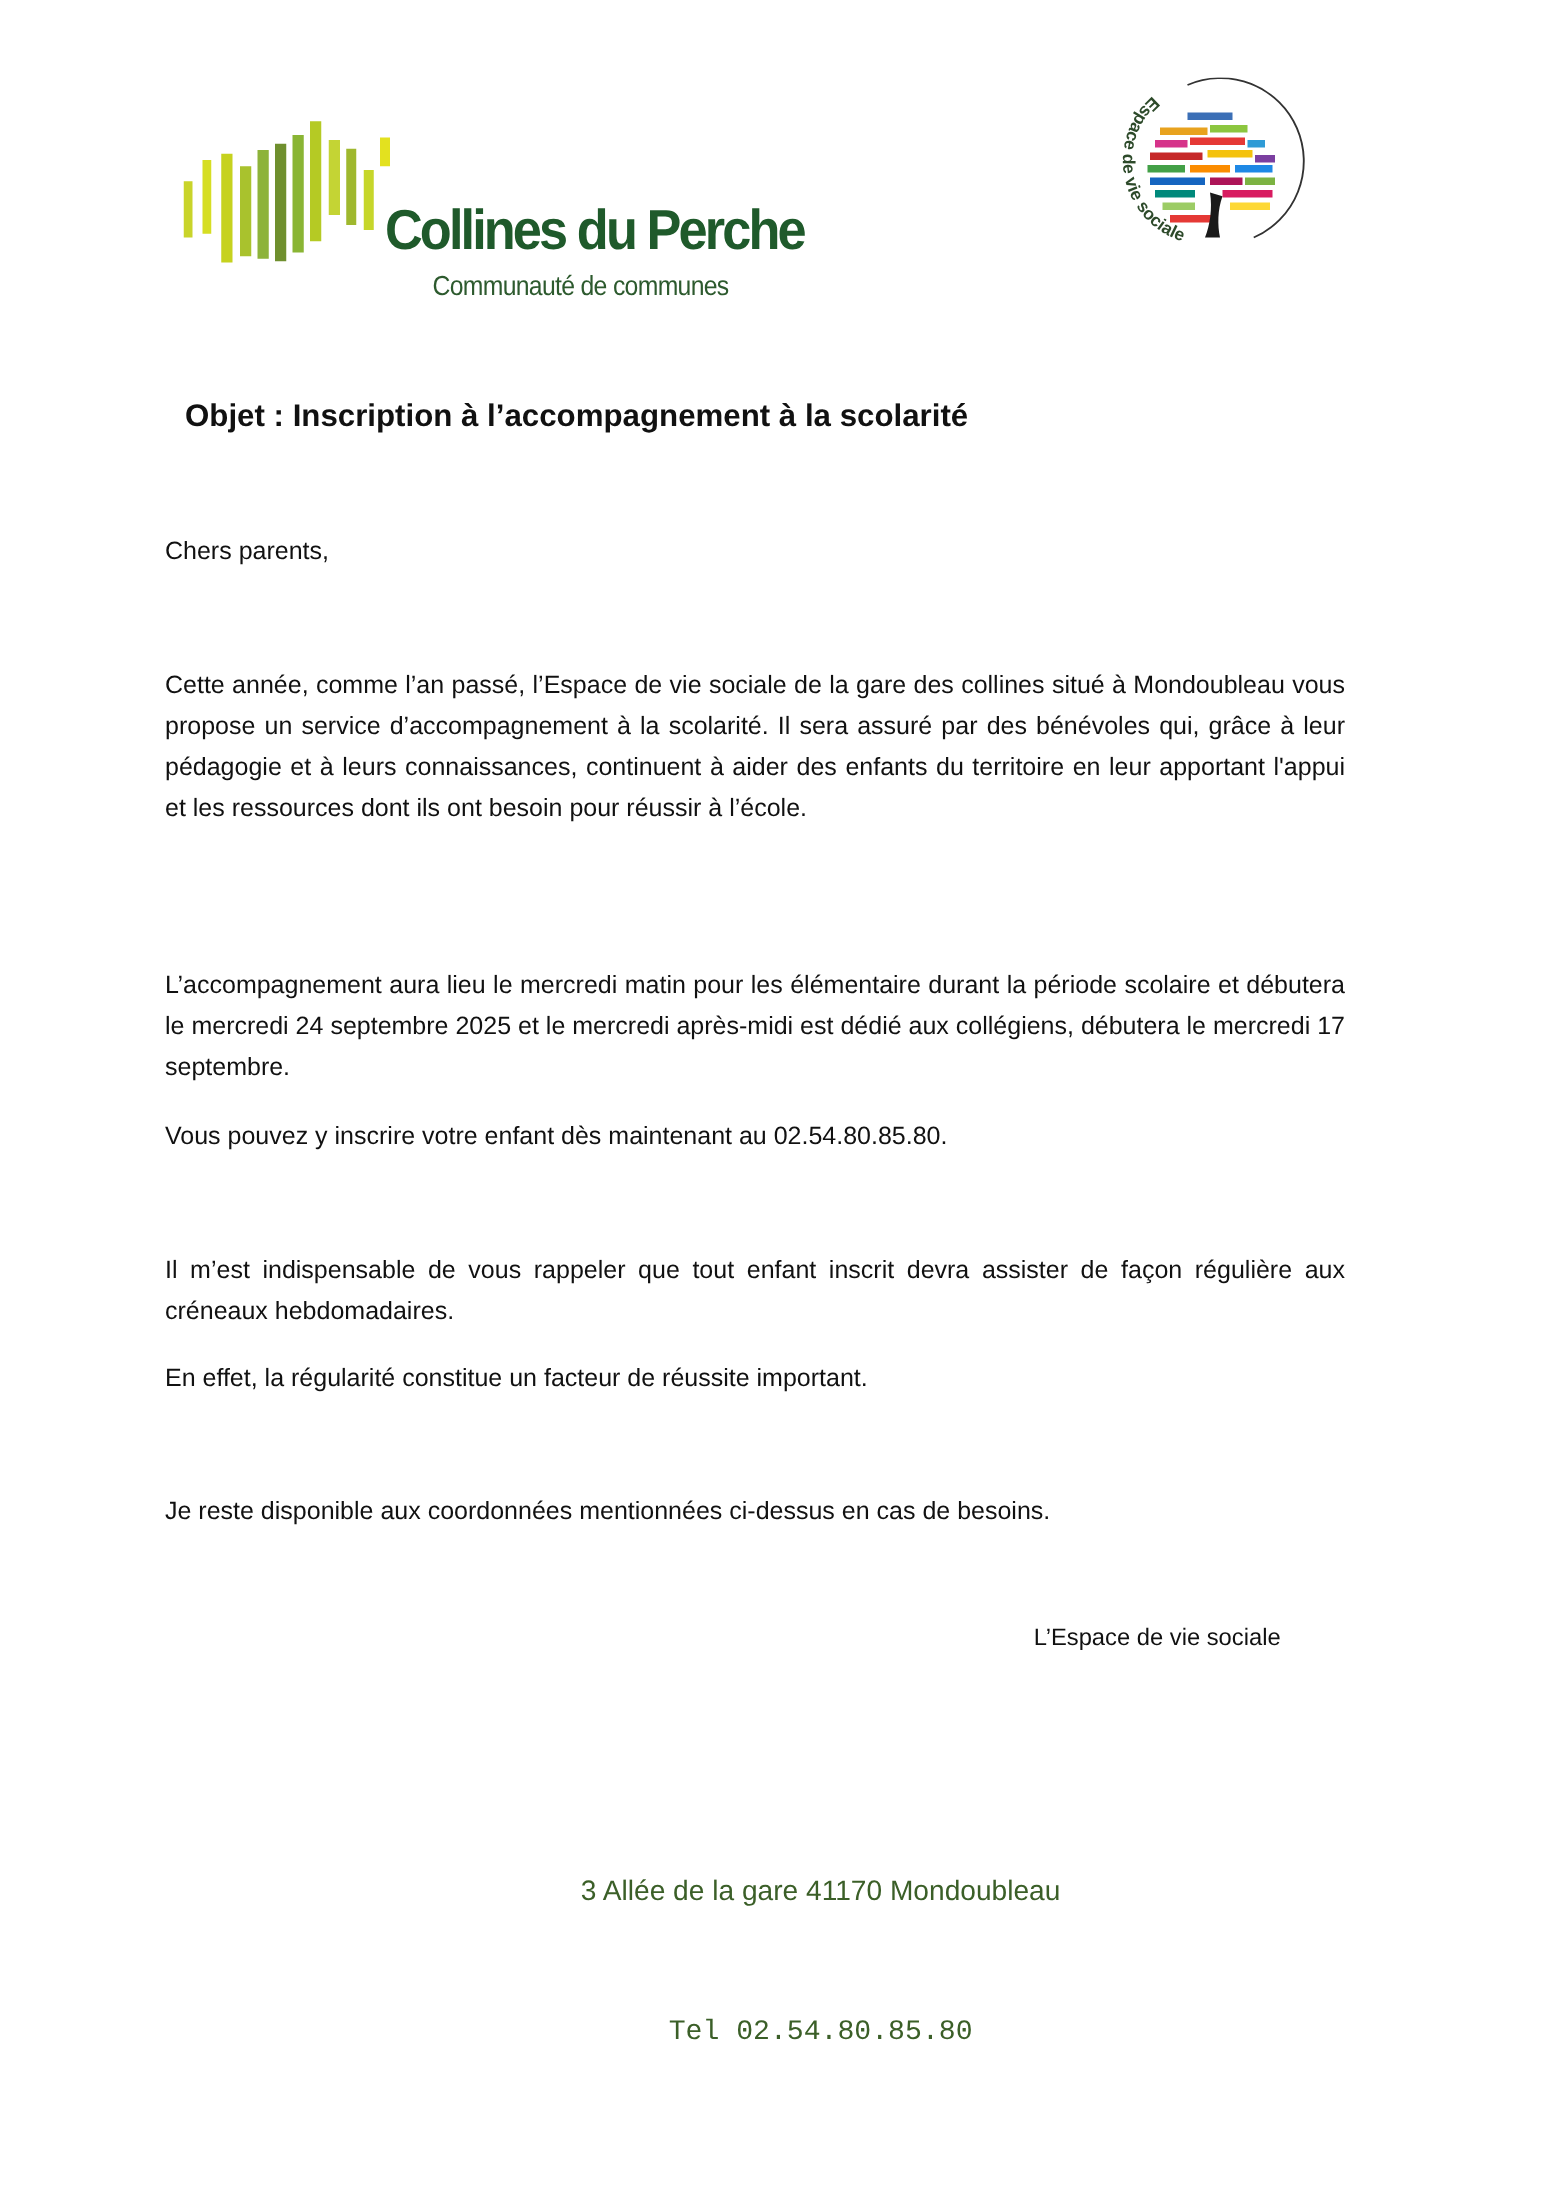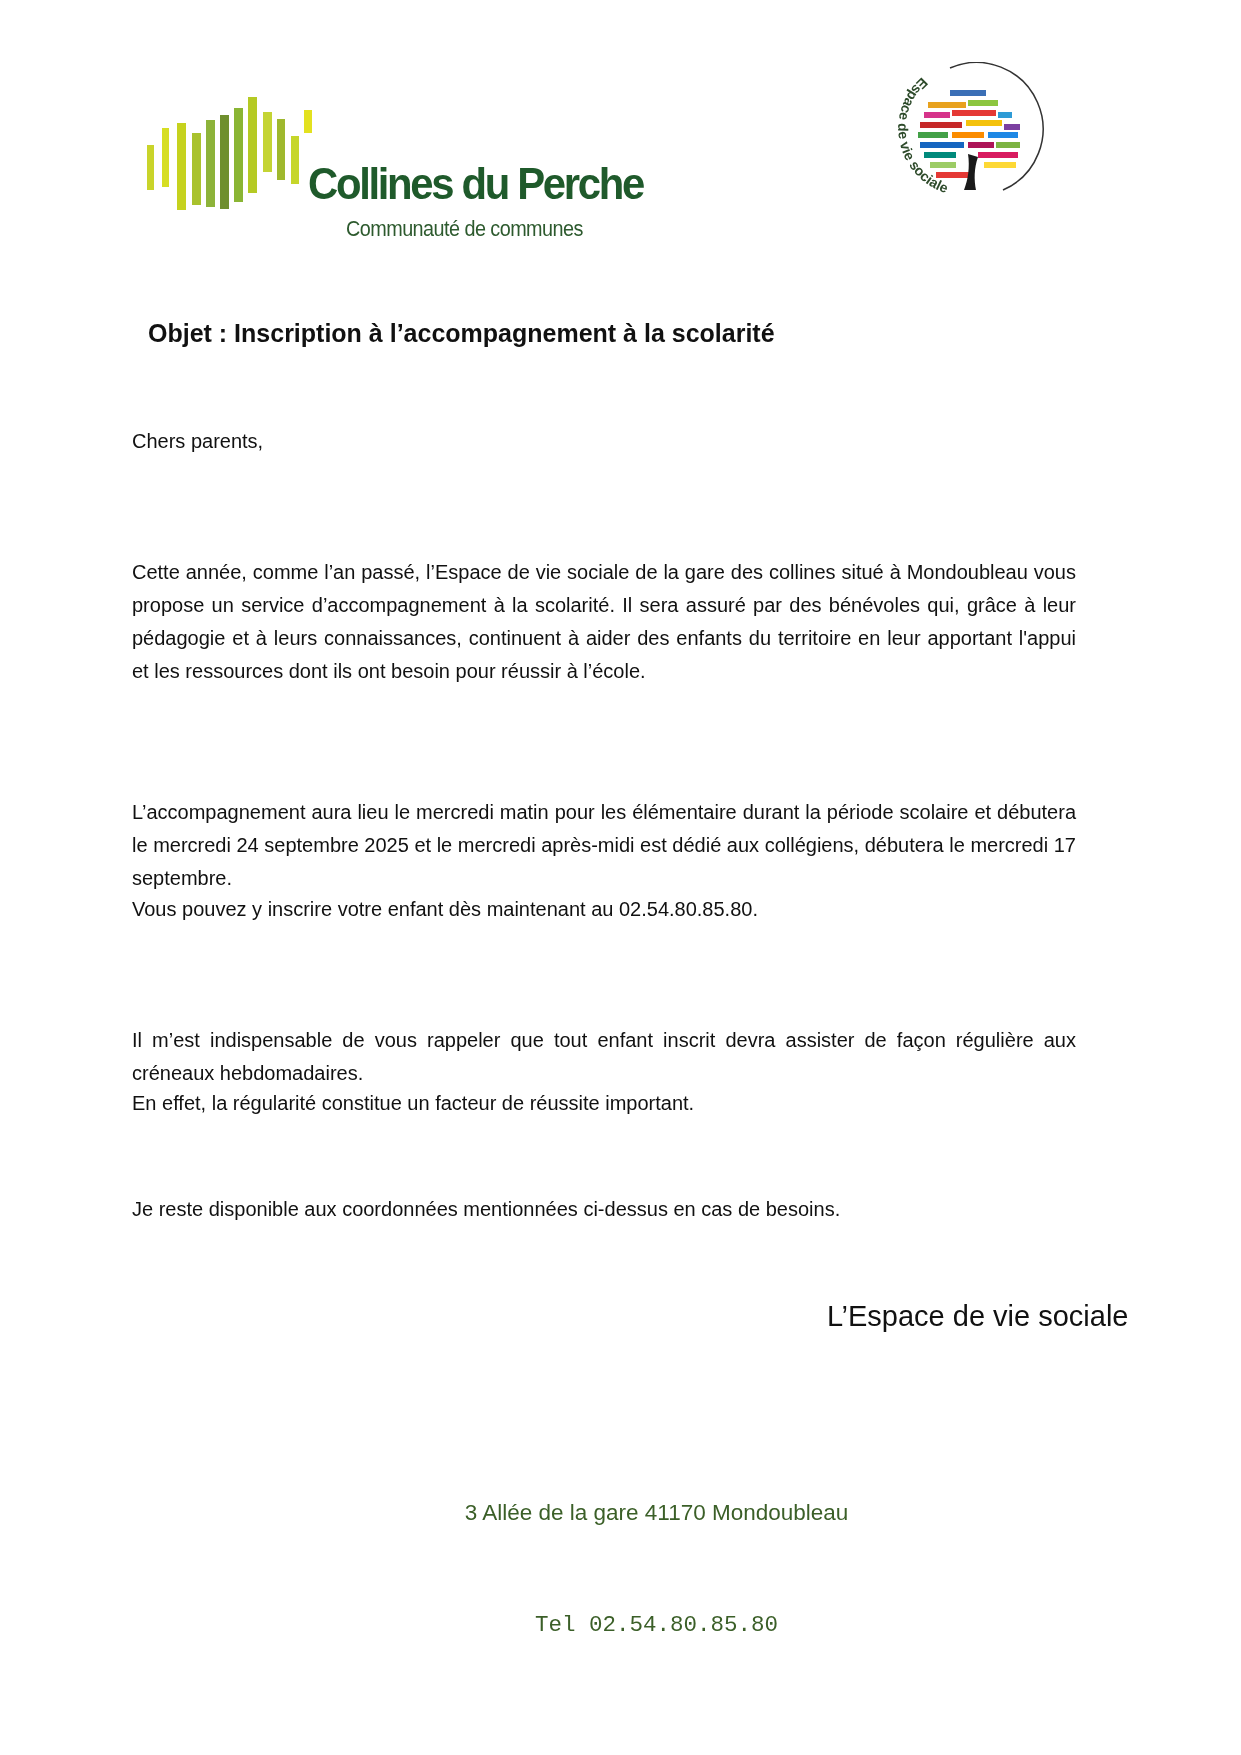--- a/index.html
+++ b/index.html
@@ -6,29 +6,29 @@
     body { width: 1241px; height: 1755px; position: relative; overflow: hidden;
            font-family: "Liberation Sans", sans-serif; color: #111111; }
     .abs { position: absolute; }
     .logo-bars { position: absolute; left: 0; top: 0; width: 1241px; height: 260px; }
     .brand-title { left: 308px; top: 158px; font-family: "Liberation Sans", sans-serif; font-weight: bold;
                    font-size: 45px; color: #1f5a2b; letter-spacing: -2.5px; transform: scaleX(0.93); transform-origin: left top; }
     .brand-sub { left: 346px; top: 216px; font-size: 22px; color: #2d5a2e; letter-spacing: -0.6px; transform: scaleX(0.9); transform-origin: left top; }
     .evs-logo { left: 880px; top: 62px; width: 170px; height: 150px; }
     .subject { left: 148px; top: 319px; font-size: 25px; font-weight: bold; }
     .para { left: 132px; width: 944px; font-size: 20px; line-height: 33px; }
-    .justify { text-align: justify; text-align-last: left; margin-top: 24px; }
+    .justify { text-align: justify; text-align-last: left; }
     .greeting { top: 425px; }
     .p1 { top: 532px; }
     .p2 { top: 772px; }
     .p3 { top: 893px; }
     .p4 { top: 1000px; }
     .p5 { top: 1087px; }
     .p6 { top: 1193px; }
-    .signature { left: 827px; top: 1300px; font-size: 29px; }
+    .signature { left: 827px; top: 1300px; font-size: 19px; }
     .footer { left: 0; width: 1241px; text-align: center; font-size: 22.5px; color: #3b5f28; line-height: 31px; padding-left: 36px; }
     .footer-addr { top: 1497px; }
     .footer-tel { top: 1610px; font-family: Liberation Mono, monospace; }
     b { font-weight: normal; }
   </style>
 </head>
 <body>
 
 <svg class="logo-bars" id="logo-bars" viewBox="0 0 1241 260">
     <rect x="147" y="145" width="7" height="45" fill="#c9d42a"></rect>

